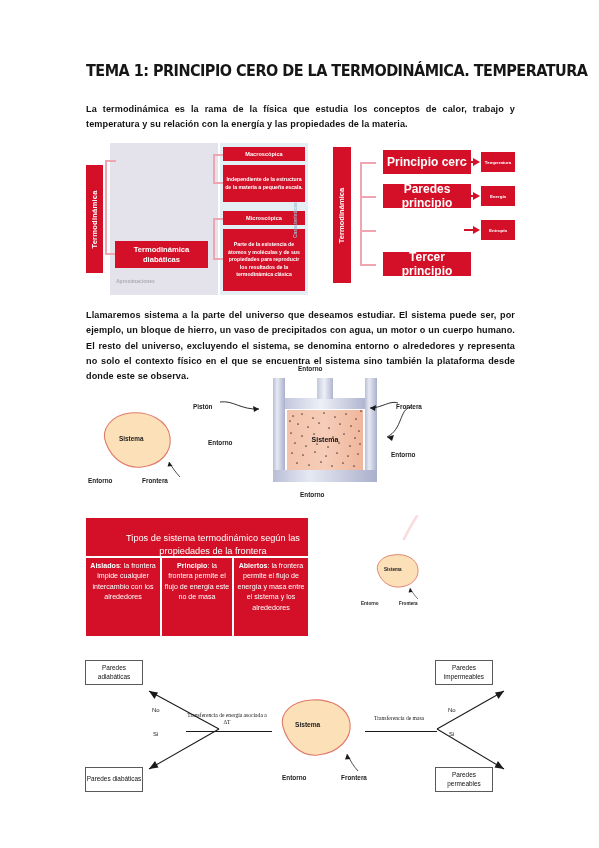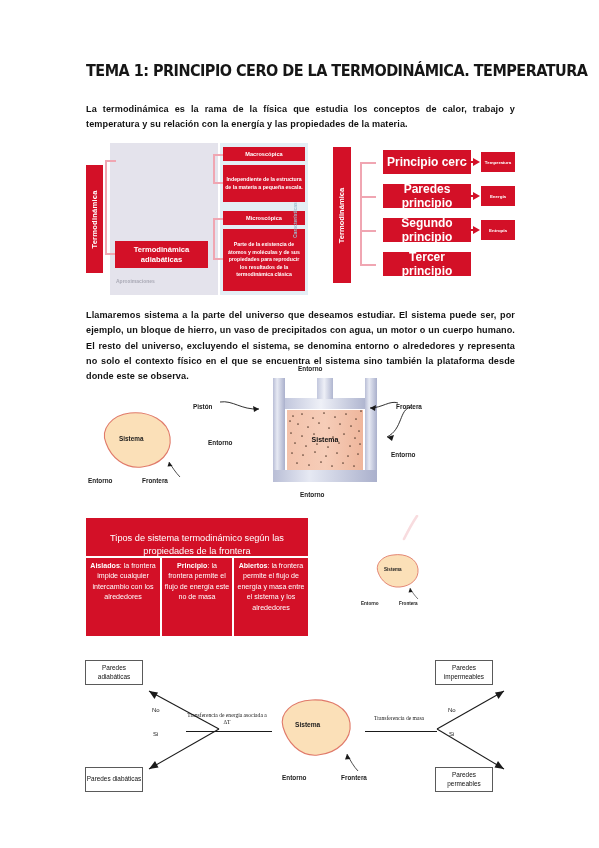--- a/index.html
+++ b/index.html
@@ -116,21 +116,21 @@
     position:absolute;font-family:"Liberation Sans",sans-serif;
     font-size:6.4px;color:#1b1b1b;font-weight:600;white-space:nowrap;
   }
   .lbl-b{font-weight:bold;}
   #fig3 .blob-wrap{position:absolute;left:8px;top:44px;width:82px;height:62px;}
   #fig3 .piston{position:absolute;left:185px;top:11px;width:108px;height:110px;}
 
   
   #fig4{left:86px;top:518px;width:222px;height:118px;background:#D31027;}
   #fig4 .thead{
-    position:absolute;left:0;top:0;width:222px;height:54px;
+    position:absolute;left:16px;top:0;width:222px;height:54px;
     display:flex;align-items:center;justify-content:center;
     color:#fff;font-size:9.2px;line-height:13px;text-align:center;padding:0 6px;
     box-sizing:border-box;
   }
   #fig4 .rowsep{position:absolute;left:0;top:38px;width:222px;height:1.6px;background:#ffffff;}
   #fig4 .cell{
     position:absolute;top:40px;height:78px;color:#fff;
     font-size:7.1px;line-height:10.4px;text-align:center;
     display:flex;align-items:flex-start;justify-content:center;
     padding:3px 3px 0 3px;box-sizing:border-box;
@@ -179,21 +179,21 @@
     <div class="hline conn2a"></div>
     <div class="hline conn2b"></div>
     <div class="vline conn3"></div>
     <div class="hline conn3a"></div>
     <div class="hline conn3b"></div>
 
     <div class="spine">
       <span>Termodinámica</span>
     </div>
 
-    <div class="rbox b2">Termodinámica adiabáticas</div>
+    <div class="rbox b2">Termodinámica diabáticas</div>
     <div class="rbox b3">Macroscópica</div>
     <div class="rbox b4">Independiente de la estructura de la materia a pequeña escala.</div>
     <div class="rbox b5">Microscópica</div>
     <div class="rbox b6">Parte de la existencia de átomos y moléculas y de sus propiedades para reproducir los resultados de la termodinámica clásica</div>
 
     <div class="footA">Aproximaciones</div>
     <div class="footB">Características</div>
   </div>
 
   <div class="dgm" id="fig2">
@@ -202,21 +202,20 @@
     </div>
 
     <div class="vline trunk"></div>
     <div class="hline stub s1"></div>
     <div class="hline stub s2"></div>
     <div class="hline stub s3"></div>
     <div class="hline stub s4"></div>
 
     <div class="rbox pbox p1">Principio cero</div>
     <div class="rbox pbox p2">Paredes principio</div>
-    <div class="rbox pbox p3">Segundo principio</div>
     <div class="rbox pbox p4">Tercer principio</div>
 
     <div class="rbox rres r1">Temperatura</div>
     <div class="rbox rres r2">Energía</div>
     <div class="rbox rres r3">Entropía</div>
 
     <svg class="arw" style="top:14px" viewBox="0 0 16 10">
       <path d="M0,4 L9,4 L9,1 L16,5 L9,9 L9,6 L0,6 Z" fill="#D31027"></path>
     </svg>
     <svg class="arw" style="top:48px" viewBox="0 0 16 10">

